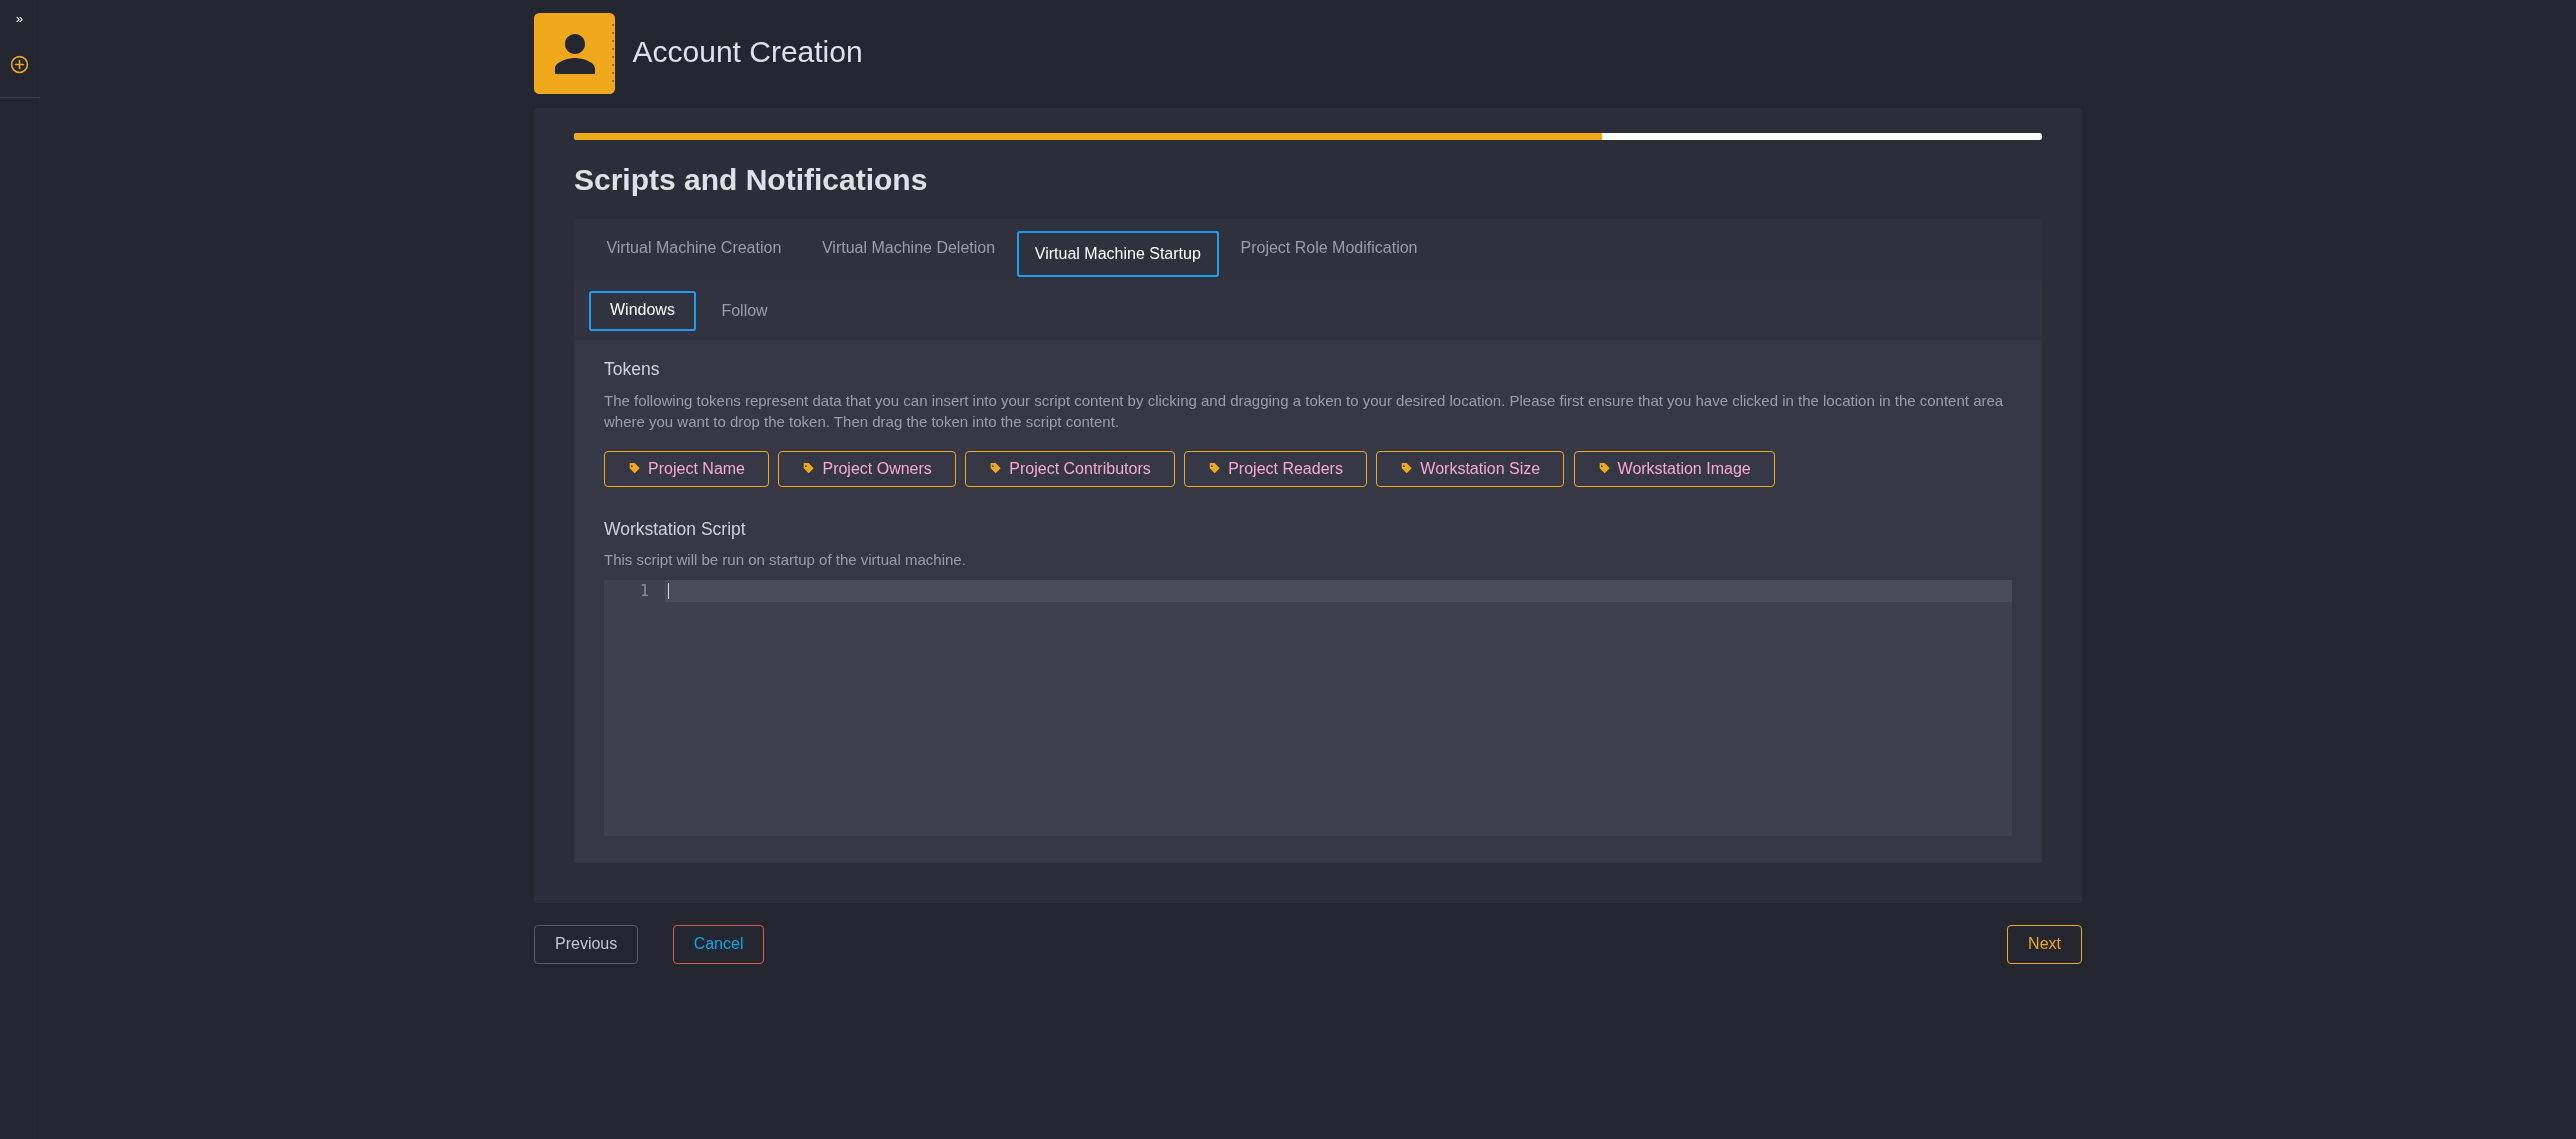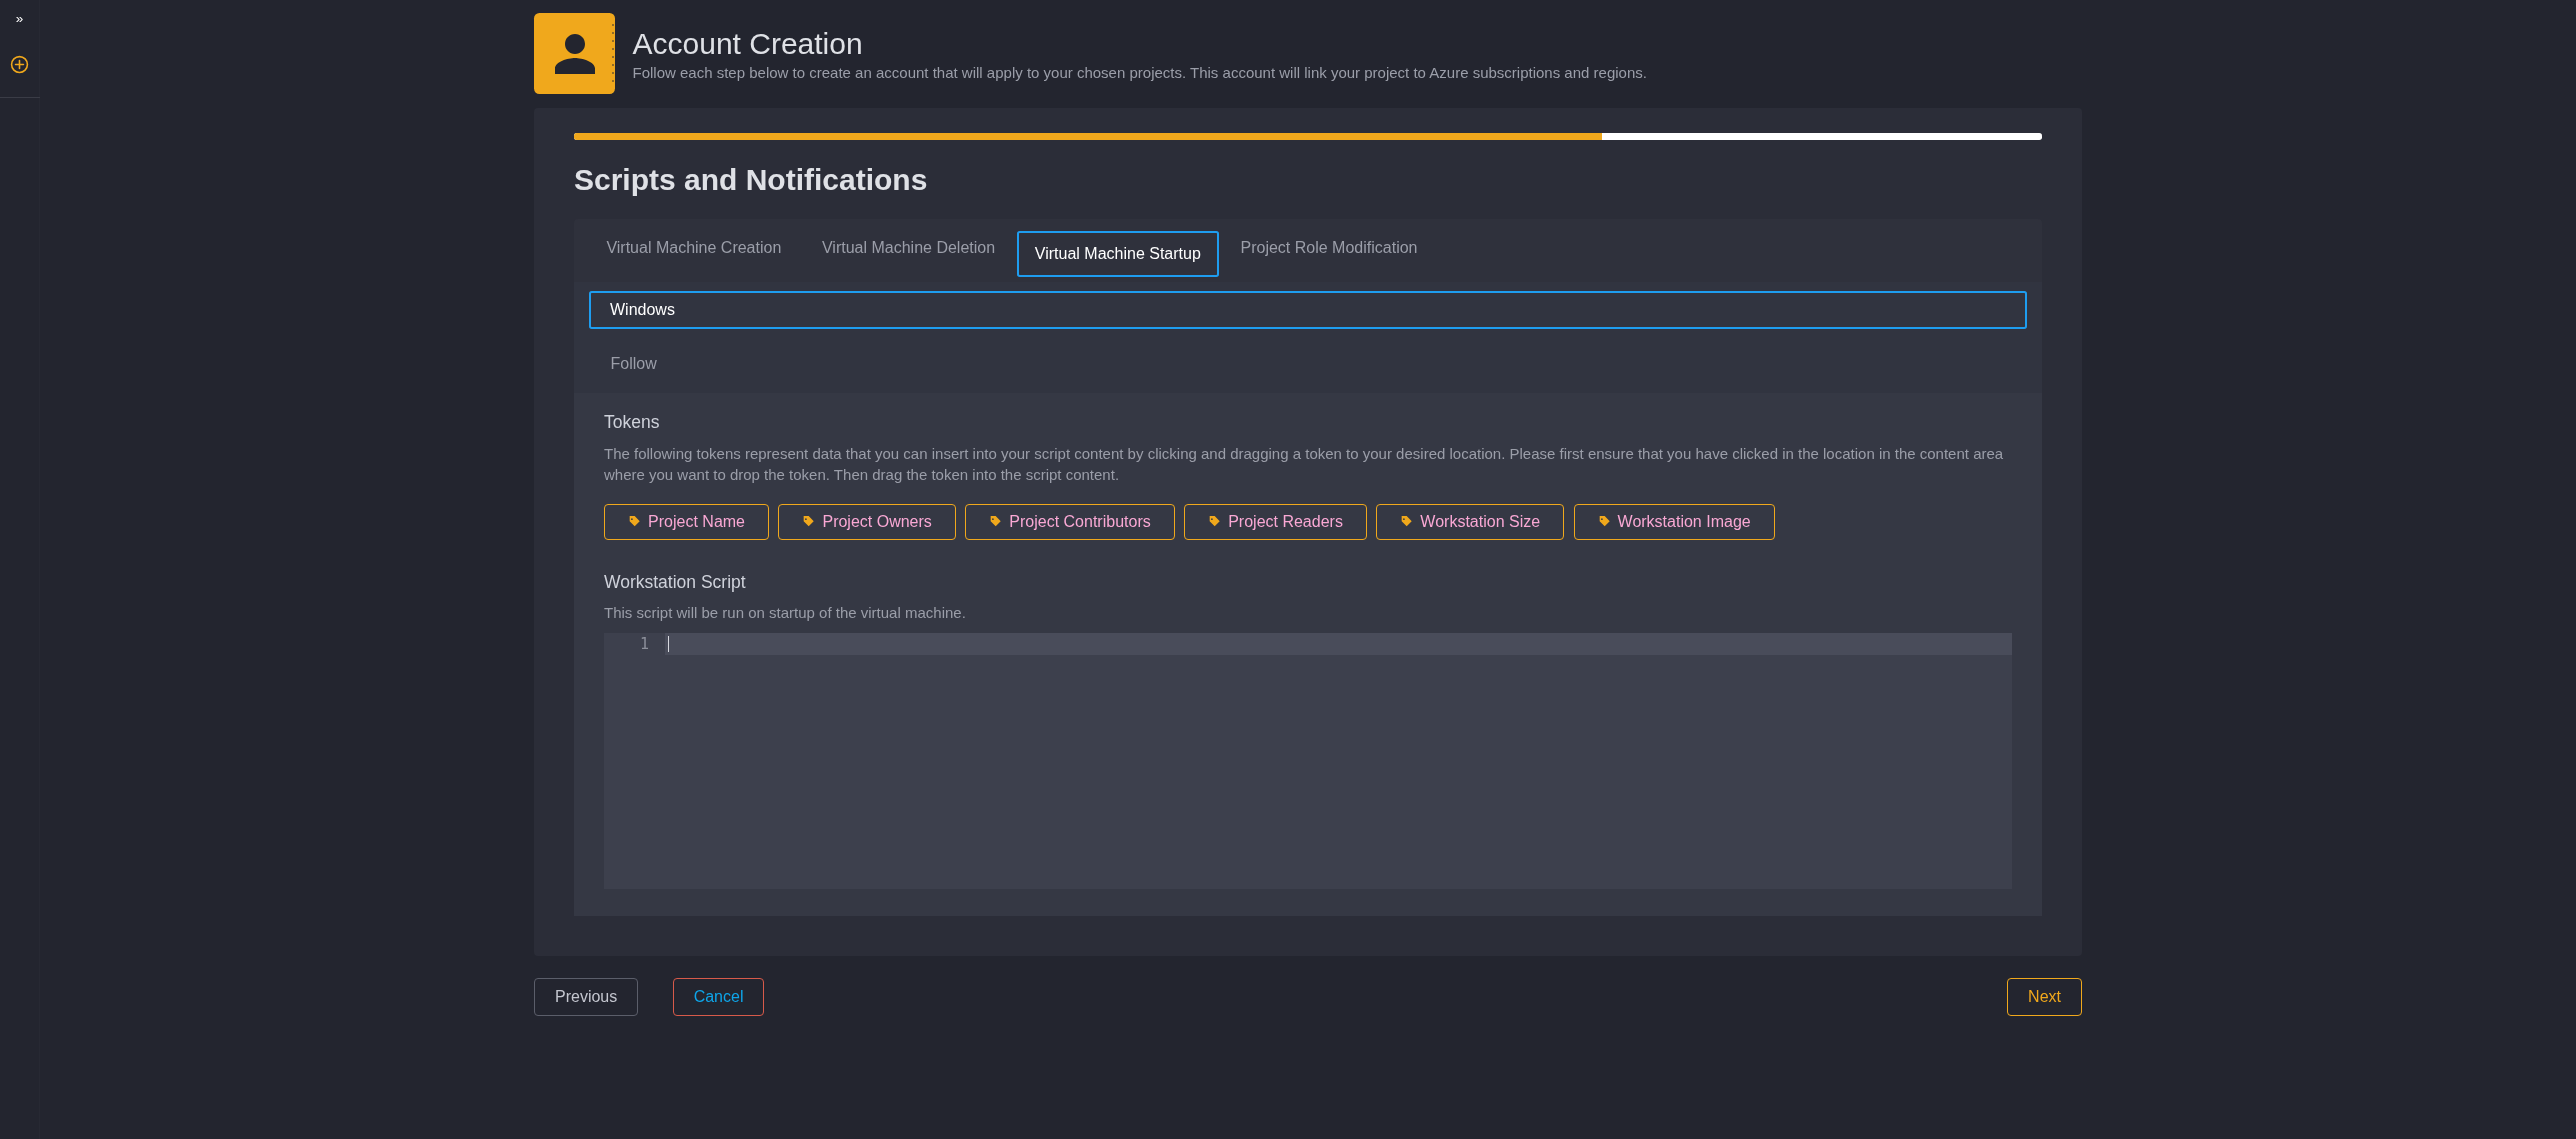--- a/index.html
+++ b/index.html
@@ -139,21 +139,20 @@
     padding: 12px 16px;
     margin-top: 12px;
   }
 
   
   .tabbar2 {
     background: #313440;
     display: flex;
     gap: 4px;
     padding: 4px 15px;
-    flex-direction: column;
   }
   .tab2 {
     padding: 10.8px 21.5px;
     font-size: 16px;
     color: #9b9ea9;
     cursor: pointer;
     border-radius: 2.7px;
     margin: 5.4px 0;
   }
   .tab2.active {
@@ -274,21 +273,20 @@
   <div class="main">
 
     <div class="page-header">
       <div class="user-box">
         <svg viewBox="0 0 24 24">
             <path d="M12 12c2.8 0 5-2.2 5-5s-2.2-5-5-5-5 2.2-5 5 2.2 5 5 5zm0 2c-3.5 0-10 1.8-10 5.3V22h20v-2.7C22 15.8 15.5 14 12 14z"></path>
           </svg>
       </div>
       <div class="header-text">
         <h1>Account Creation</h1>
-        <p>Follow each step below to create an account that will apply to your chosen projects. This account will link your project to Azure subscriptions and regions.</p>
       </div>
     </div>
 
     <div class="panel">
       <div class="progress-track">
         <div class="progress-fill" style="width: 70%;"></div>
       </div>
       <h2>Scripts and Notifications</h2>
 
       <div class="tabbar1">

